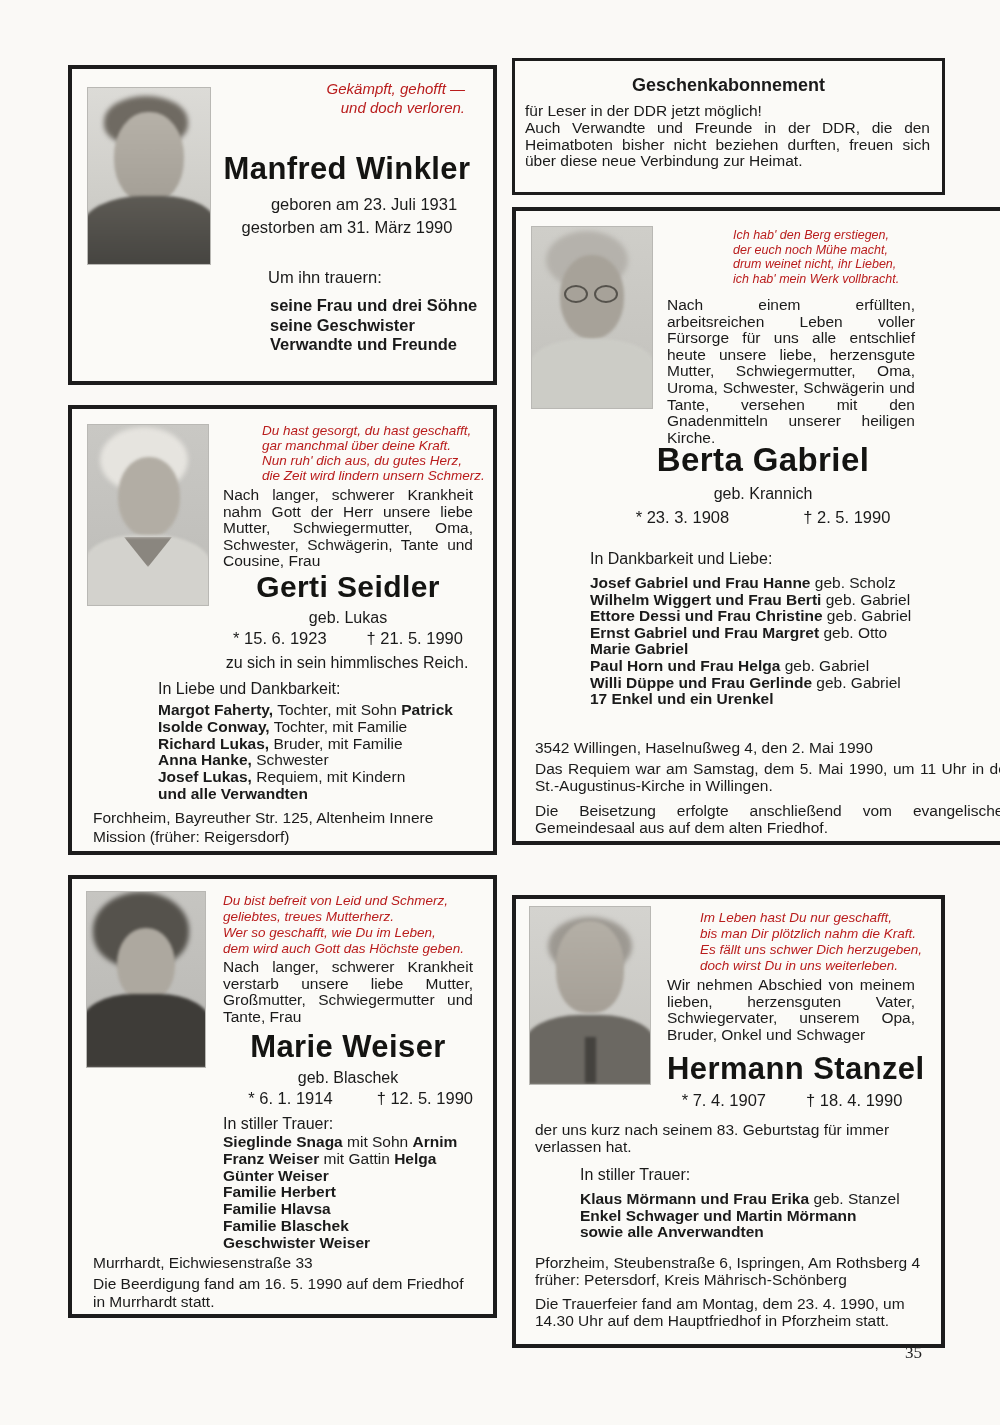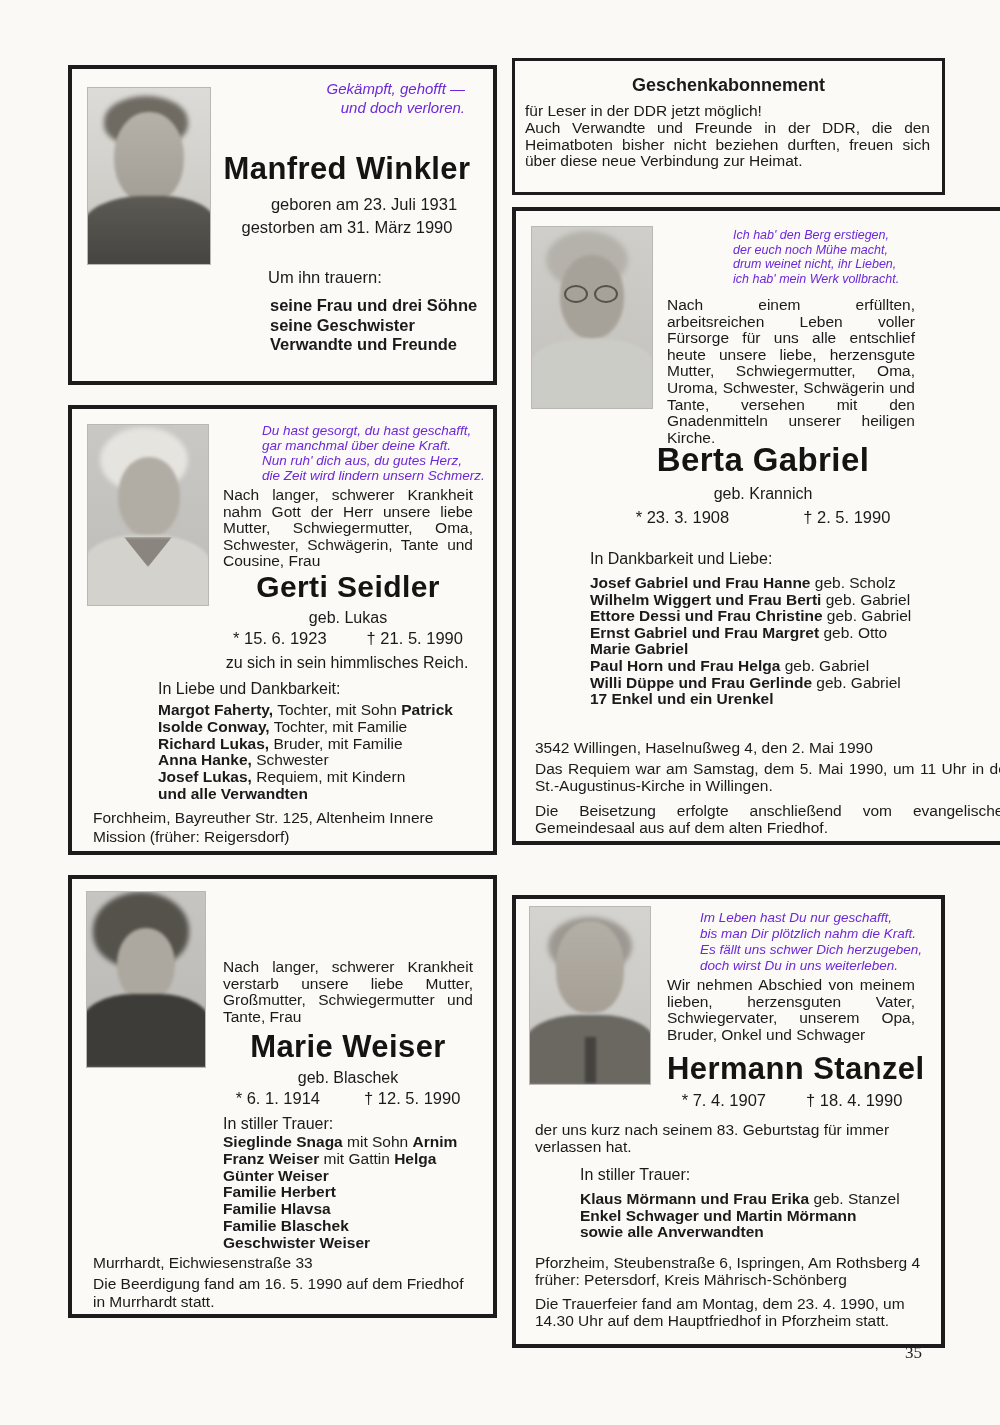--- a/index.html
+++ b/index.html
@@ -3,21 +3,21 @@
 <meta charset="utf-8">
 <style>
   * { margin:0; padding:0; box-sizing:border-box; }
   body { background:#f7f6f3; font-family:"Liberation Sans", sans-serif; color:#1a1a1a; }
   .page { position:relative; width:1000px; height:1425px; background:#faf9f6; overflow:hidden; }
   .notice { position:absolute; border:4px solid #1c1c1c; background:#fbfaf7; }
   .notice.thin { border-width:3px; }
   .c { position:absolute; }
   .ctr { text-align:center; }
   .just { text-align:justify; hyphens:auto; }
-  .motto { font-style:italic; color:#6d28d9; }
+  .motto { font-style:italic; color:#b91c1c; }
   .b { font-weight:700; }
   .nm { font-weight:700; white-space:nowrap; text-align:center; letter-spacing:.4px; color:#141412; }
   .mline { white-space:nowrap; }
   .dates span.gap { margin-left:74px; }
   .photo { position:absolute; overflow:hidden; box-shadow:0 0 0 1px #b9b8b4; }
   .photo > div { position:absolute; }
   .blur2 { filter:blur(2.5px); }
   .blur1 { filter:blur(1.5px); }
   
   #ph-winkler { background:linear-gradient(180deg,#dcdbd7,#cfcec9 60%,#c5c4bf); }
@@ -149,24 +149,30 @@
     </div>
     <div class="c" style="left:21px; right:16px; top:399px; font-size:15.5px; line-height:19px;">Forchheim, Bayreuther Str. 125, Altenheim Innere Mission (früher: Reigersdorf)</div>
   </div>
 
   <div class="notice" style="left:68px; top:875px; width:429px; height:443px;">
     <div class="photo" id="ph-weiser" style="left:15px; top:13px; width:118px; height:175px;">
       <div class="hair blur2"></div>
       <div class="face blur1"></div>
       <div class="torso blur1"></div>
     </div>
+    <div class="c motto" style="left:151px; top:14px; font-size:13.5px; line-height:16px;">
+      <div>Du bist befreit von Leid und Schmerz,</div>
+      <div>geliebtes, treues Mutterherz.</div>
+      <div>Wer so geschafft, wie Du im Leben,</div>
+      <div>dem wird auch Gott das Höchste geben.</div>
+    </div>
     <div class="c just" style="left:151px; width:250px; top:80px; font-size:15.5px; line-height:16.6px;">Nach langer, schwerer Krankheit verstarb unsere liebe Mutter, Großmutter, Schwiegermutter und Tante, Frau</div>
     <div class="c nm" style="left:151px; width:250px; top:150px; font-size:31px;">Marie Weiser</div>
     <div class="c ctr" style="left:151px; width:250px; top:190px; font-size:16px;">geb. Blaschek</div>
-    <div class="c ctr dates" style="left:151px; width:250px; top:210px; font-size:16.5px;">
+    <div class="c ctr dates" style="left:151px; width:250px; top:210px; font-size:16.5px;text-align:right;">
       <span>* 6. 1. 1914</span><span class="gap" style="margin-left:44px;">† 12. 5. 1990</span>
     </div>
     <div class="c" style="left:151px; top:236px; font-size:16px;">In stiller Trauer:</div>
     <div class="c" style="left:151px; top:255px; font-size:15.5px; line-height:16.8px;">
       <div class="mline"><span class="b">Sieglinde Snaga</span><span> mit Sohn </span><span class="b">Arnim</span></div>
       <div class="mline"><span class="b">Franz Weiser</span><span> mit Gattin </span><span class="b">Helga</span></div>
       <div class="mline b">Günter Weiser</div>
       <div class="mline b">Familie Herbert</div>
       <div class="mline b">Familie Hlavsa</div>
       <div class="mline b">Familie Blaschek</div>

